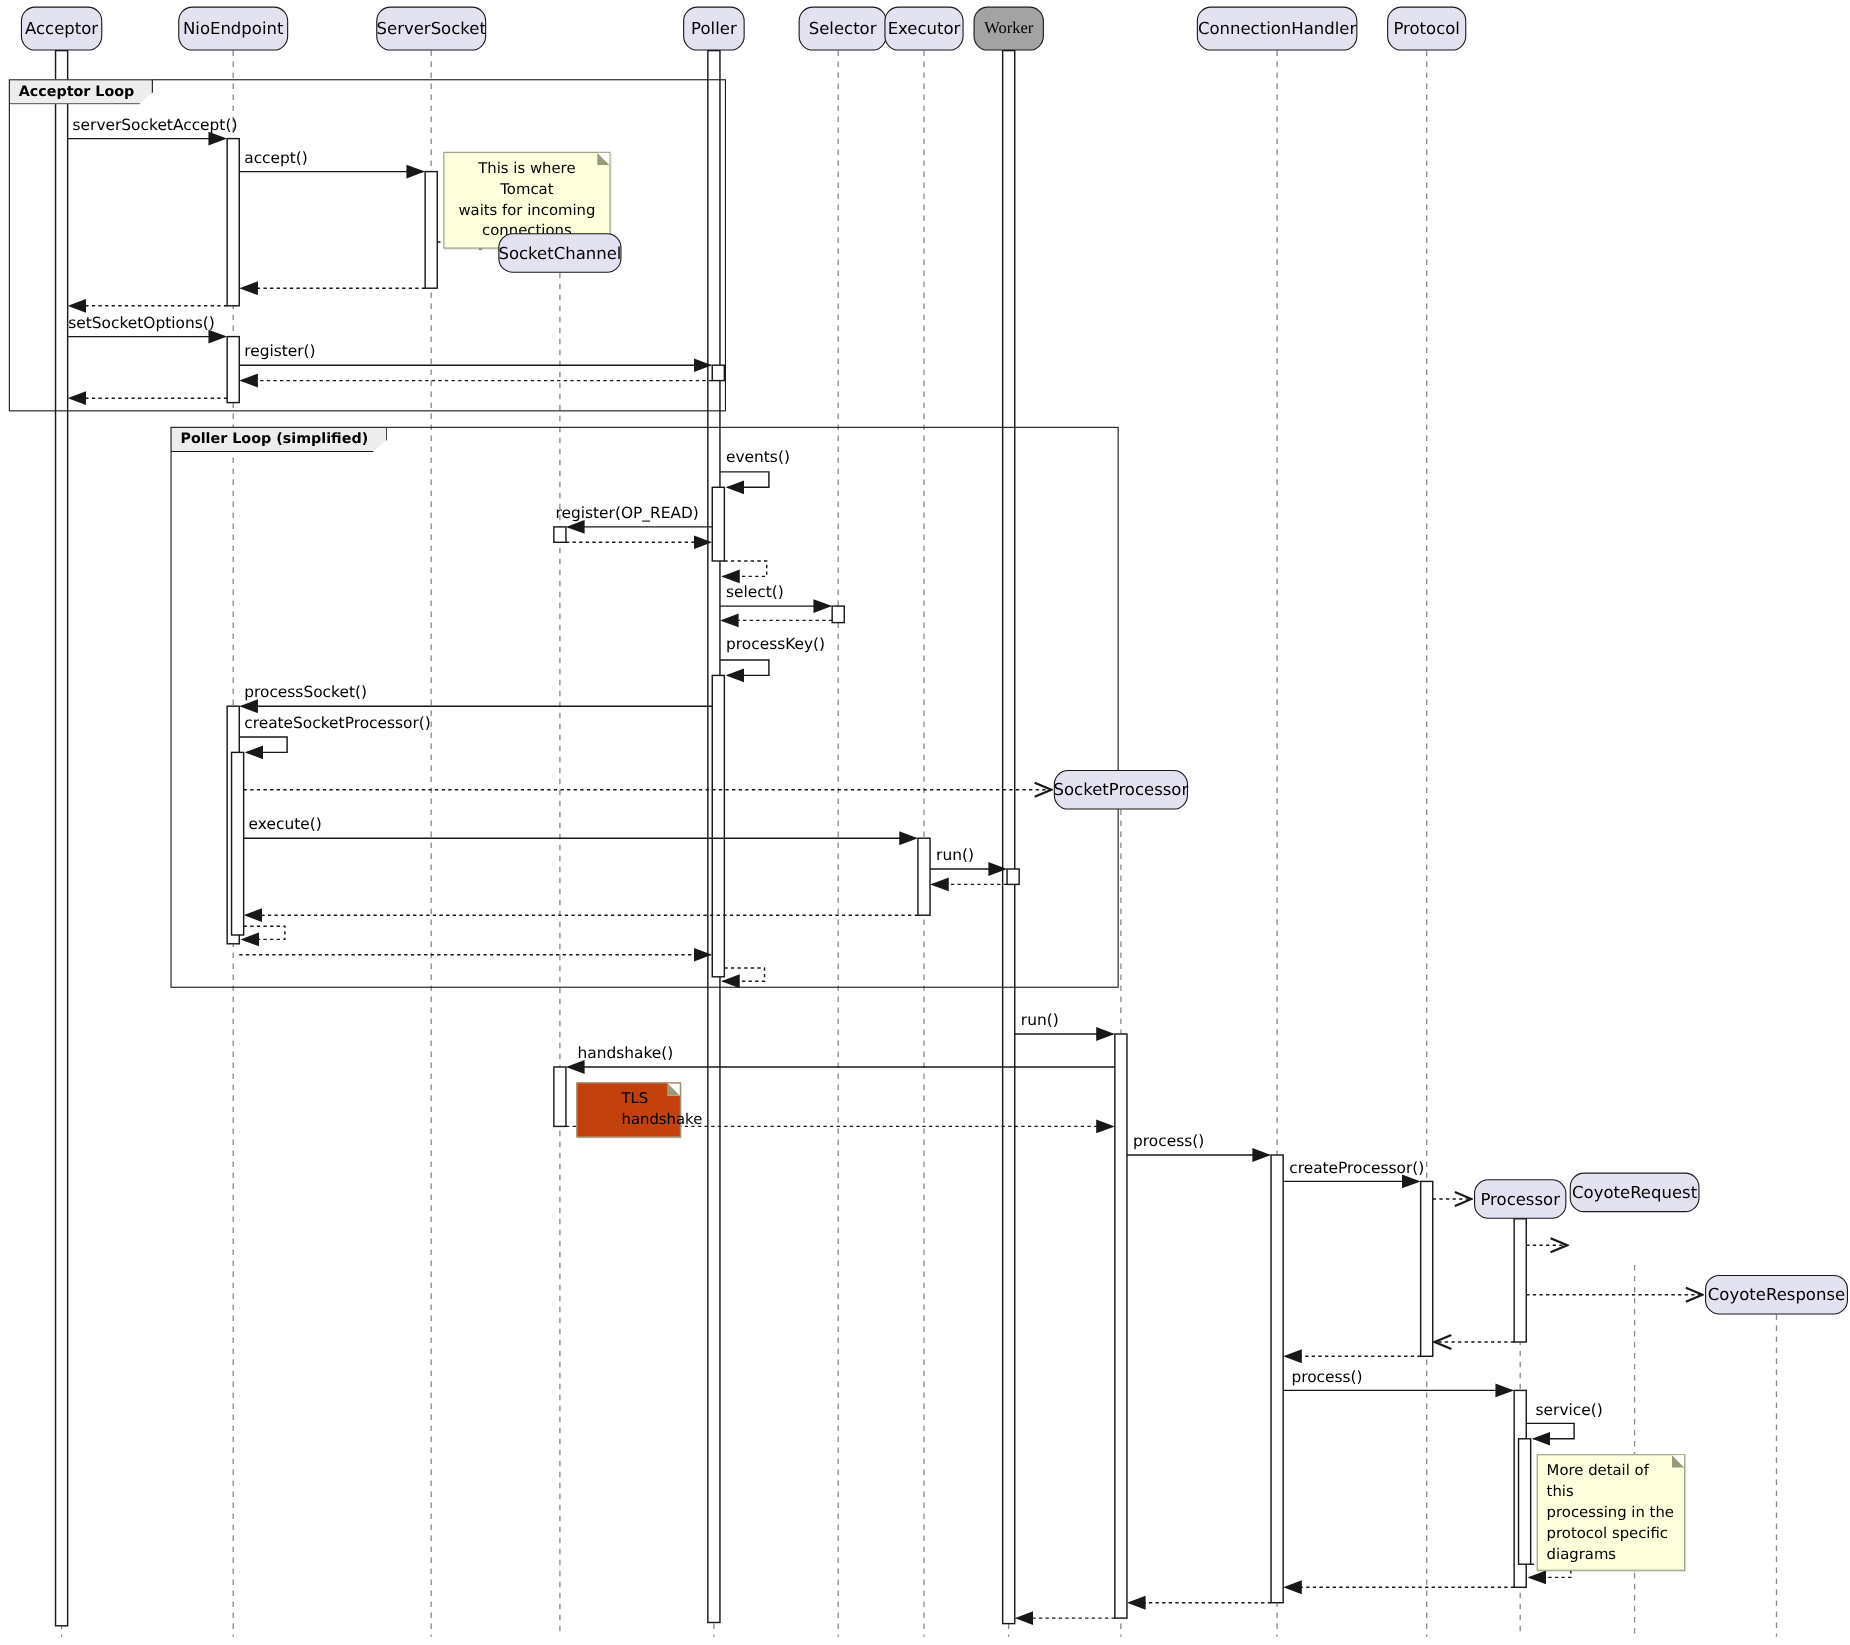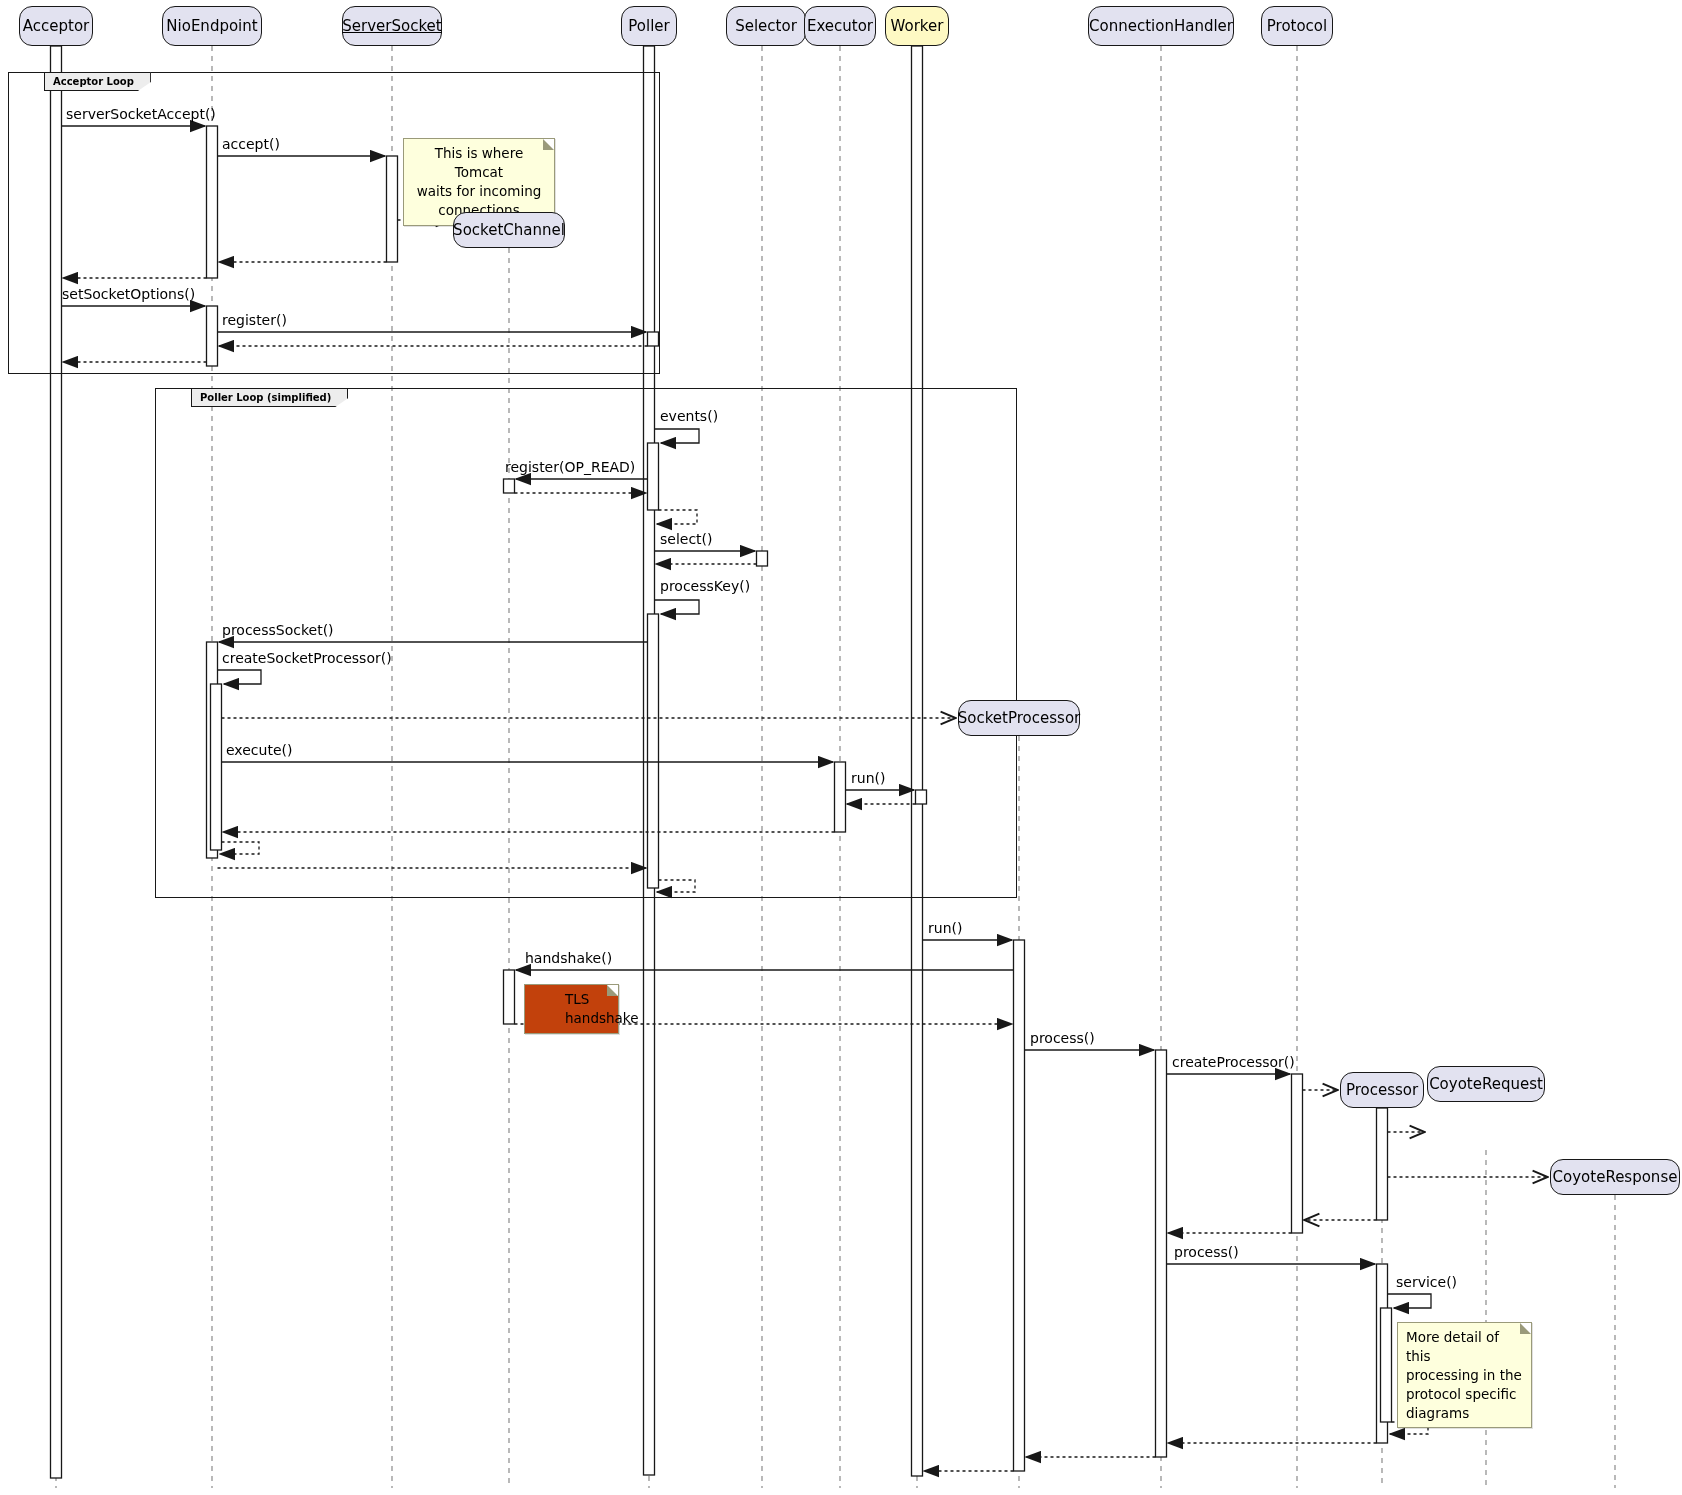--- a/index.html
+++ b/index.html
@@ -4,22 +4,22 @@
 <style>
   html,body{margin:0;padding:0;background:#ffffff;}
   #stage{position:relative;width:1682px;height:1495px;background:#ffffff;overflow:hidden;
          font-family:"DejaVu Sans","Liberation Sans",sans-serif;}
   #layer-svg{position:absolute;left:0;top:0;width:1682px;height:1495px;}
   .participant{position:absolute;box-sizing:border-box;background:#E2E2F0;border:1.5px solid #181818;
                border-radius:13px;display:flex;align-items:center;justify-content:center;
                font-size:15px;color:#000;z-index:6;}
   .frame{position:absolute;box-sizing:border-box;border:1.7px solid #181818;z-index:1;background:transparent;}
   .frame-tab{position:absolute;box-sizing:border-box;background:#EDEDED;border:1.2px solid #181818;
-             font-size:10px;font-weight:bold;color:#000;padding:3px 16px 3px 8px;z-index:2;
-             clip-path:polygon(0 0,100% 0,100% 52%,calc(100% - 13px) 100%,0 100%);white-space:nowrap;margin-left:36px;}
+             font-size:13px;font-weight:bold;color:#000;padding:3px 16px 3px 8px;z-index:2;
+             clip-path:polygon(0 0,100% 0,100% 52%,calc(100% - 13px) 100%,0 100%);white-space:nowrap;}
   .note{position:absolute;box-sizing:border-box;background:#FEFFDD;border:1px solid #9a9a7a;
         font-size:13.5px;color:#000;padding:5px 8px;line-height:1.4;white-space:pre-line;z-index:5;
         box-shadow:1px 1px 0 rgba(0,0,0,0.12);}
   .note .ear{position:absolute;top:0;right:0;width:0;height:0;
         border-left:11px solid #9a9a7a;border-top:11px solid #ffffff;}
   .mlabel{position:absolute;font-size:14px;color:#000;white-space:nowrap;z-index:5;}
 </style>
 </head>
 <body>
 
@@ -144,25 +144,25 @@
       <div class="note" style="left: 403px; top: 138px; width: 152px; min-height: 68px; background: rgb(254, 255, 221); border-color: rgb(154, 154, 122); text-align: center;">This is where Tomcat
 waits for incoming
 connections<div class="ear"></div></div>
       <div class="note" style="left: 524px; top: 984px; width: 95px; min-height: 29px; background: #c2410c; border-color: rgb(154, 154, 122); padding-left: 40px;">TLS handshake<div class="ear"></div></div>
       <div class="note" style="left: 1397px; top: 1322px; width: 135px; min-height: 84px; background: rgb(254, 255, 221); border-color: rgb(154, 154, 122);">More detail of this
 processing in the
 protocol specific
 diagrams<div class="ear"></div></div>
       <div class="participant" style="left: 19px; top: 6px; width: 74px; height: 40px; background: rgb(226, 226, 240); border-color: rgb(24, 24, 24);">Acceptor</div>
       <div class="participant" style="left: 162px; top: 6px; width: 100px; height: 40px; background: rgb(226, 226, 240); border-color: rgb(24, 24, 24);">NioEndpoint</div>
-      <div class="participant" style="left: 342px; top: 6px; width: 100px; height: 40px; background: rgb(226, 226, 240); border-color: rgb(24, 24, 24); text-decoration: underline;">ServerSocket</div>
+      <div class="participant" style="left: 342px; top: 6px; width: 100px; height: 40px; background: rgb(226, 226, 240); border-color: rgb(24, 24, 24);">ServerSocket</div>
       <div class="participant" style="left: 621px; top: 6px; width: 56px; height: 40px; background: rgb(226, 226, 240); border-color: rgb(24, 24, 24);">Poller</div>
       <div class="participant" style="left: 726px; top: 6px; width: 80px; height: 40px; background: rgb(226, 226, 240); border-color: rgb(24, 24, 24);">Selector</div>
       <div class="participant" style="left: 804px; top: 6px; width: 72px; height: 40px; background: rgb(226, 226, 240); border-color: rgb(24, 24, 24);">Executor</div>
-      <div class="participant" style="left: 885px; top: 6px; width: 64px; height: 40px; background: #fef9c3; border-color: rgb(24, 24, 24);">Worker</div>
+      <div class="participant" style="left: 885px; top: 6px; width: 64px; height: 40px; background: #a3a3a3; border-color: rgb(24, 24, 24); font-family: Liberation Serif, serif;">Worker</div>
       <div class="participant" style="left: 1088px; top: 6px; width: 146px; height: 40px; background: rgb(226, 226, 240); border-color: rgb(24, 24, 24);">ConnectionHandler</div>
       <div class="participant" style="left: 1261px; top: 6px; width: 72px; height: 40px; background: rgb(226, 226, 240); border-color: rgb(24, 24, 24);">Protocol</div>
       <div class="participant" style="left: 453px; top: 212px; width: 112px; height: 36px; background: rgb(226, 226, 240); border-color: rgb(24, 24, 24);">SocketChannel</div>
       <div class="participant" style="left: 958px; top: 700px; width: 122px; height: 36px; background: rgb(226, 226, 240); border-color: rgb(24, 24, 24);">SocketProcessor</div>
       <div class="participant" style="left: 1340px; top: 1072px; width: 84px; height: 36px; background: rgb(226, 226, 240); border-color: rgb(24, 24, 24);">Processor</div>
       <div class="participant" style="left: 1427px; top: 1066px; width: 118px; height: 36px; background: rgb(226, 226, 240); border-color: rgb(24, 24, 24);">CoyoteRequest</div>
       <div class="participant" style="left: 1550px; top: 1159px; width: 130px; height: 36px; background: rgb(226, 226, 240); border-color: rgb(24, 24, 24);">CoyoteResponse</div>
     </div>
 </div>
 

